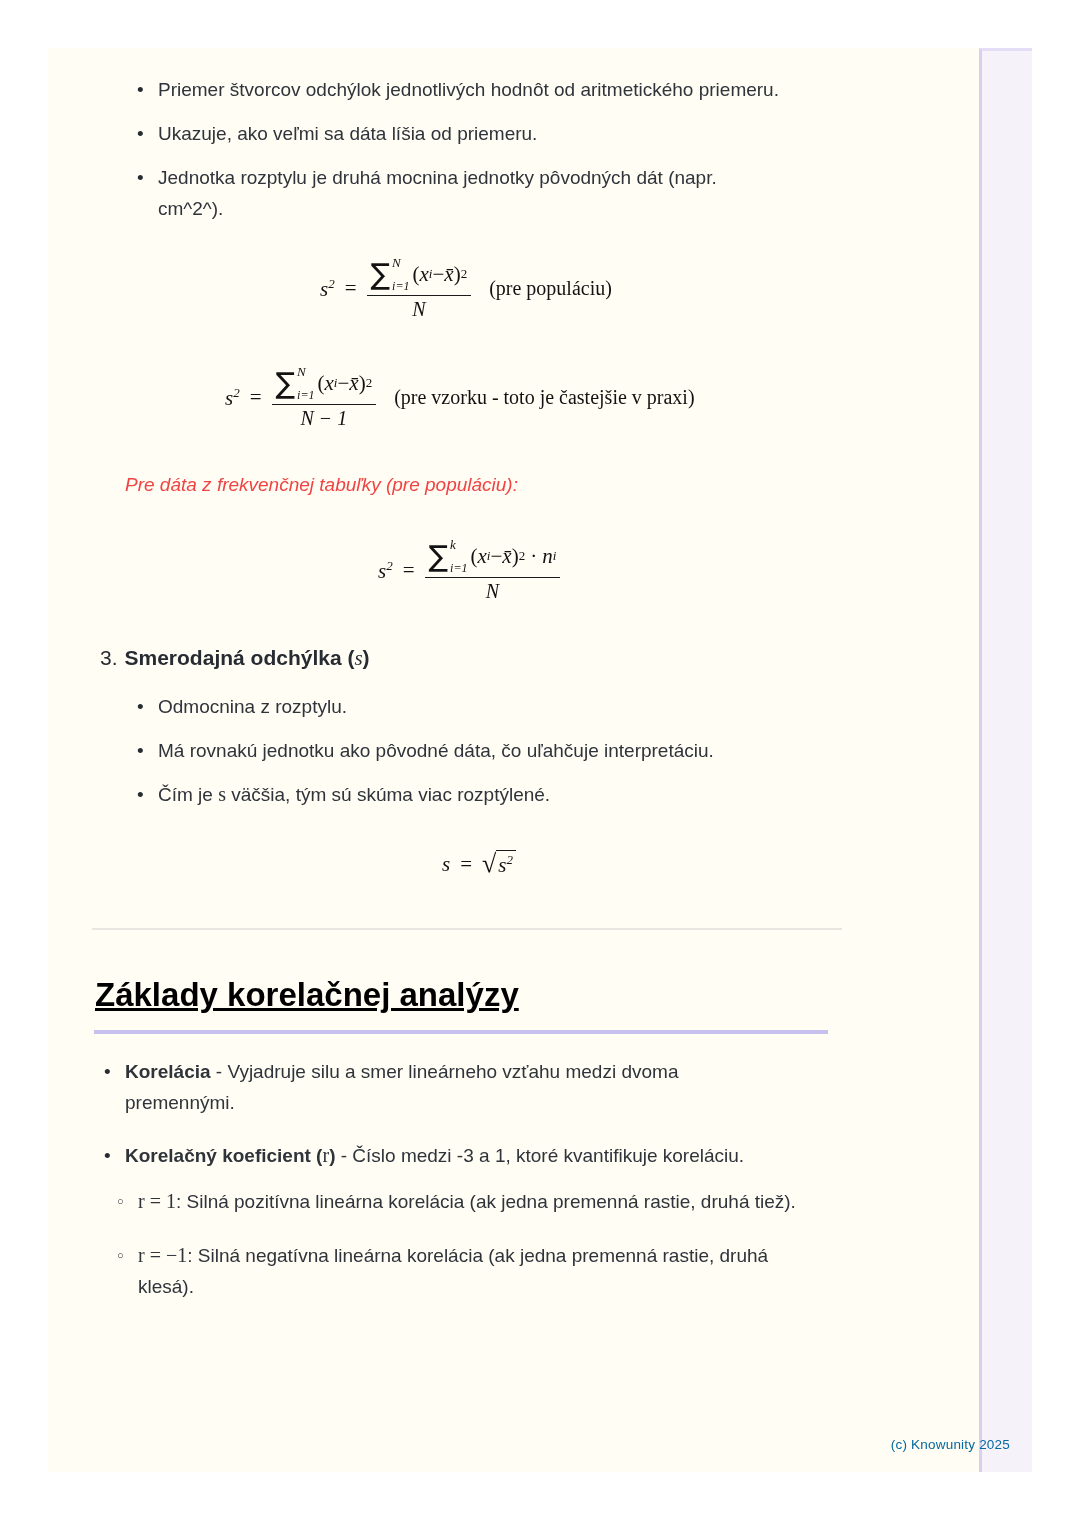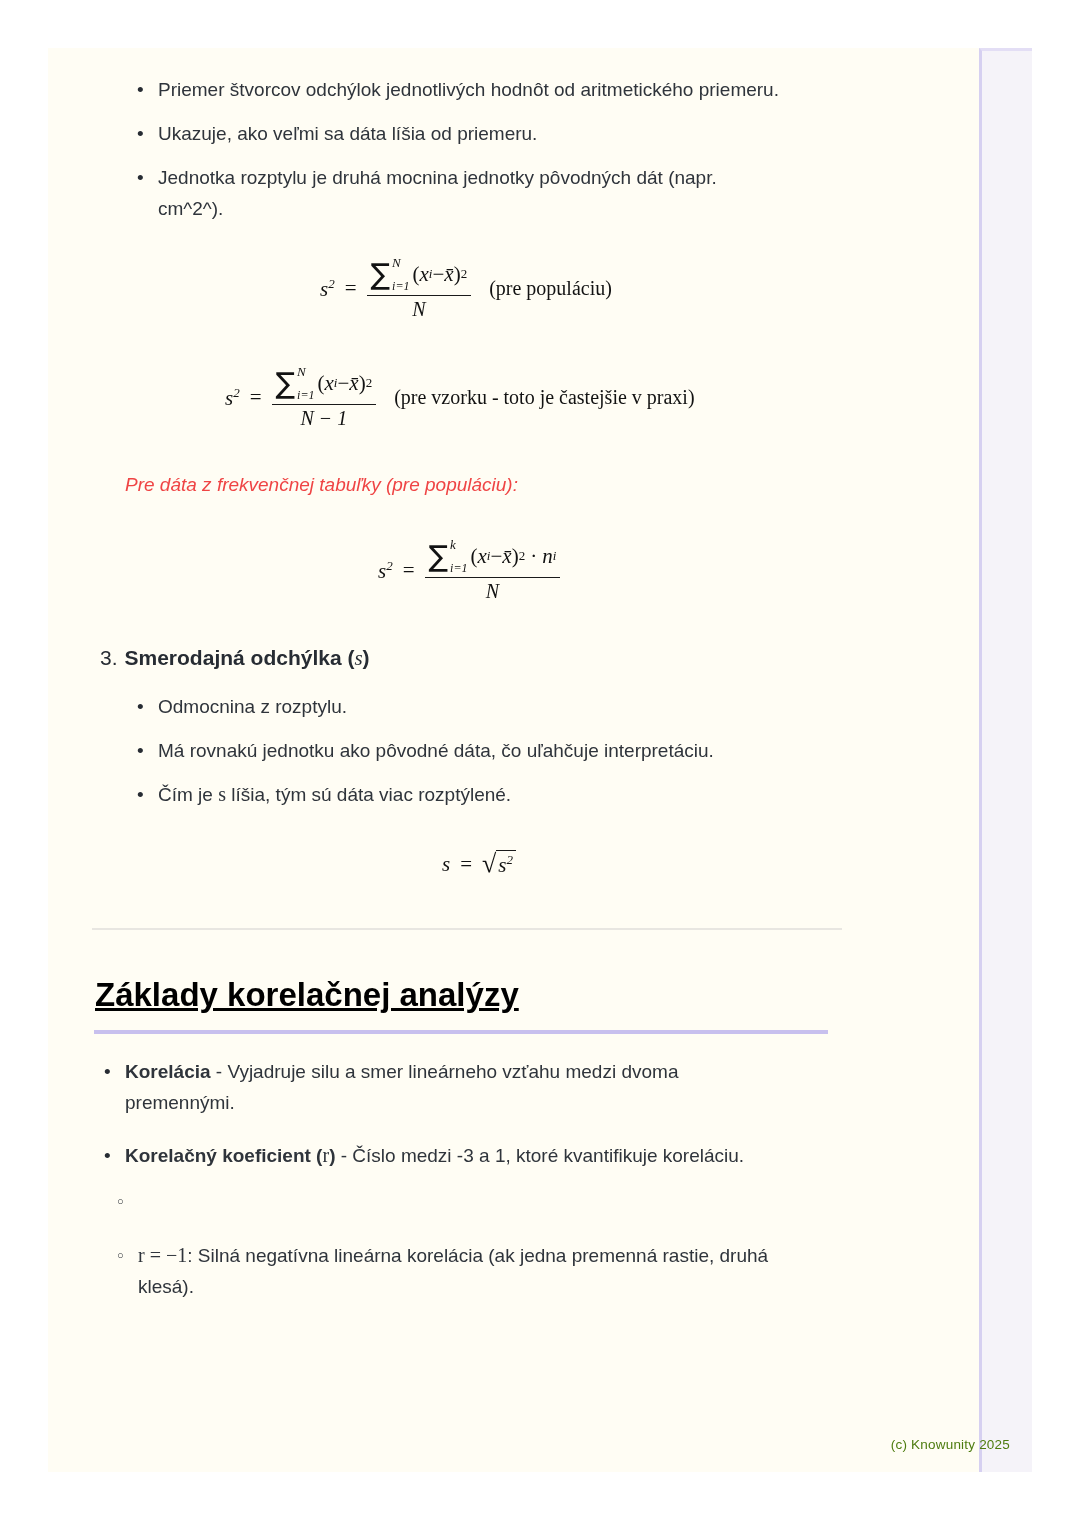--- a/index.html
+++ b/index.html
@@ -79,21 +79,21 @@
   .corr-list .bitem{padding-left:12px;margin-bottom:22px;}
   .corr-list .bitem.tight{margin-bottom:15px;}
   .sub-list{margin:15px 0 0 0;}
   .sub-list .bitem{padding-left:25px;margin-bottom:23px;}
   .circle-marker{font-size:11px;line-height:31px;}
   .bold-lead{font-weight:700;}
   .mser{font-family:"Liberation Serif",serif;font-size:20px;}
 
   .watermark{
     position:absolute;top:1437px;right:70px;z-index:6;
-    font-size:13.5px;color:#4d7c0f;letter-spacing:.2px;
+    font-size:13.5px;color:#0369a1;letter-spacing:.2px;
   }
 </style>
 </head>
 <body>
 
 <div class="card">
   <div class="side-strip"></div>
 
   <div class="content">
 
@@ -194,21 +194,21 @@
       <div class="bitem">
         <span class="marker">•</span>
         <span class="btxt w625">Odmocnina z rozptylu.</span>
       </div>
       <div class="bitem">
         <span class="marker">•</span>
         <span class="btxt w625">Má rovnakú jednotku ako pôvodné dáta, čo uľahčuje interpretáciu.</span>
       </div>
       <div class="bitem">
         <span class="marker">•</span>
-        <span class="btxt w625"><span>Čím je </span><span class="mser v">s</span><span> líšia, tým sú dáta viac rozptýlené.</span></span>
+        <span class="btxt w625"><span>Čím je </span><span class="mser v">s</span><span> väčšia, tým sú skúma viac rozptýlené.</span></span>
       </div>
     </div>
 
     <div class="formula m-f4">
       <span class="f-lhs">s</span>
       <span class="f-eq">=</span>
       <span class="root">√</span>
         <span class="radicand"><span>s</span><sup>2</sup></span>
     </div>
 
@@ -223,20 +223,21 @@
         <span class="marker">•</span>
         <span class="btxt w640"><span class="bold-lead">Korelácia</span><span> - Vyjadruje silu a smer lineárneho vzťahu medzi dvoma premennými.</span></span>
       </div>
       <div class="bitem tight">
         <span class="marker">•</span>
         <span class="btxt"><span class="bold-lead">Korelačný koeficient (</span><span class="mser v">r</span><span class="bold-lead">)</span><span> - Číslo medzi -3 a 1, ktoré kvantifikuje koreláciu.</span></span>
       </div>
       <div class="blist sub-list">
         <div class="bitem">
           <span class="marker circle-marker">○</span>
+          <span class="btxt w680"><span class="mser v">r</span><span class="mser"> = 1</span><span>: Silná pozitívna lineárna korelácia (ak jedna premenná rastie, druhá tiež).</span></span>
         </div>
         <div class="bitem">
           <span class="marker circle-marker">○</span>
           <span class="btxt w650"><span class="mser v">r</span><span class="mser"> = −1</span><span>: Silná negatívna lineárna korelácia (ak jedna premenná rastie, druhá klesá).</span></span>
         </div>
       </div>
     </div>
 
   </div>
 </div>

